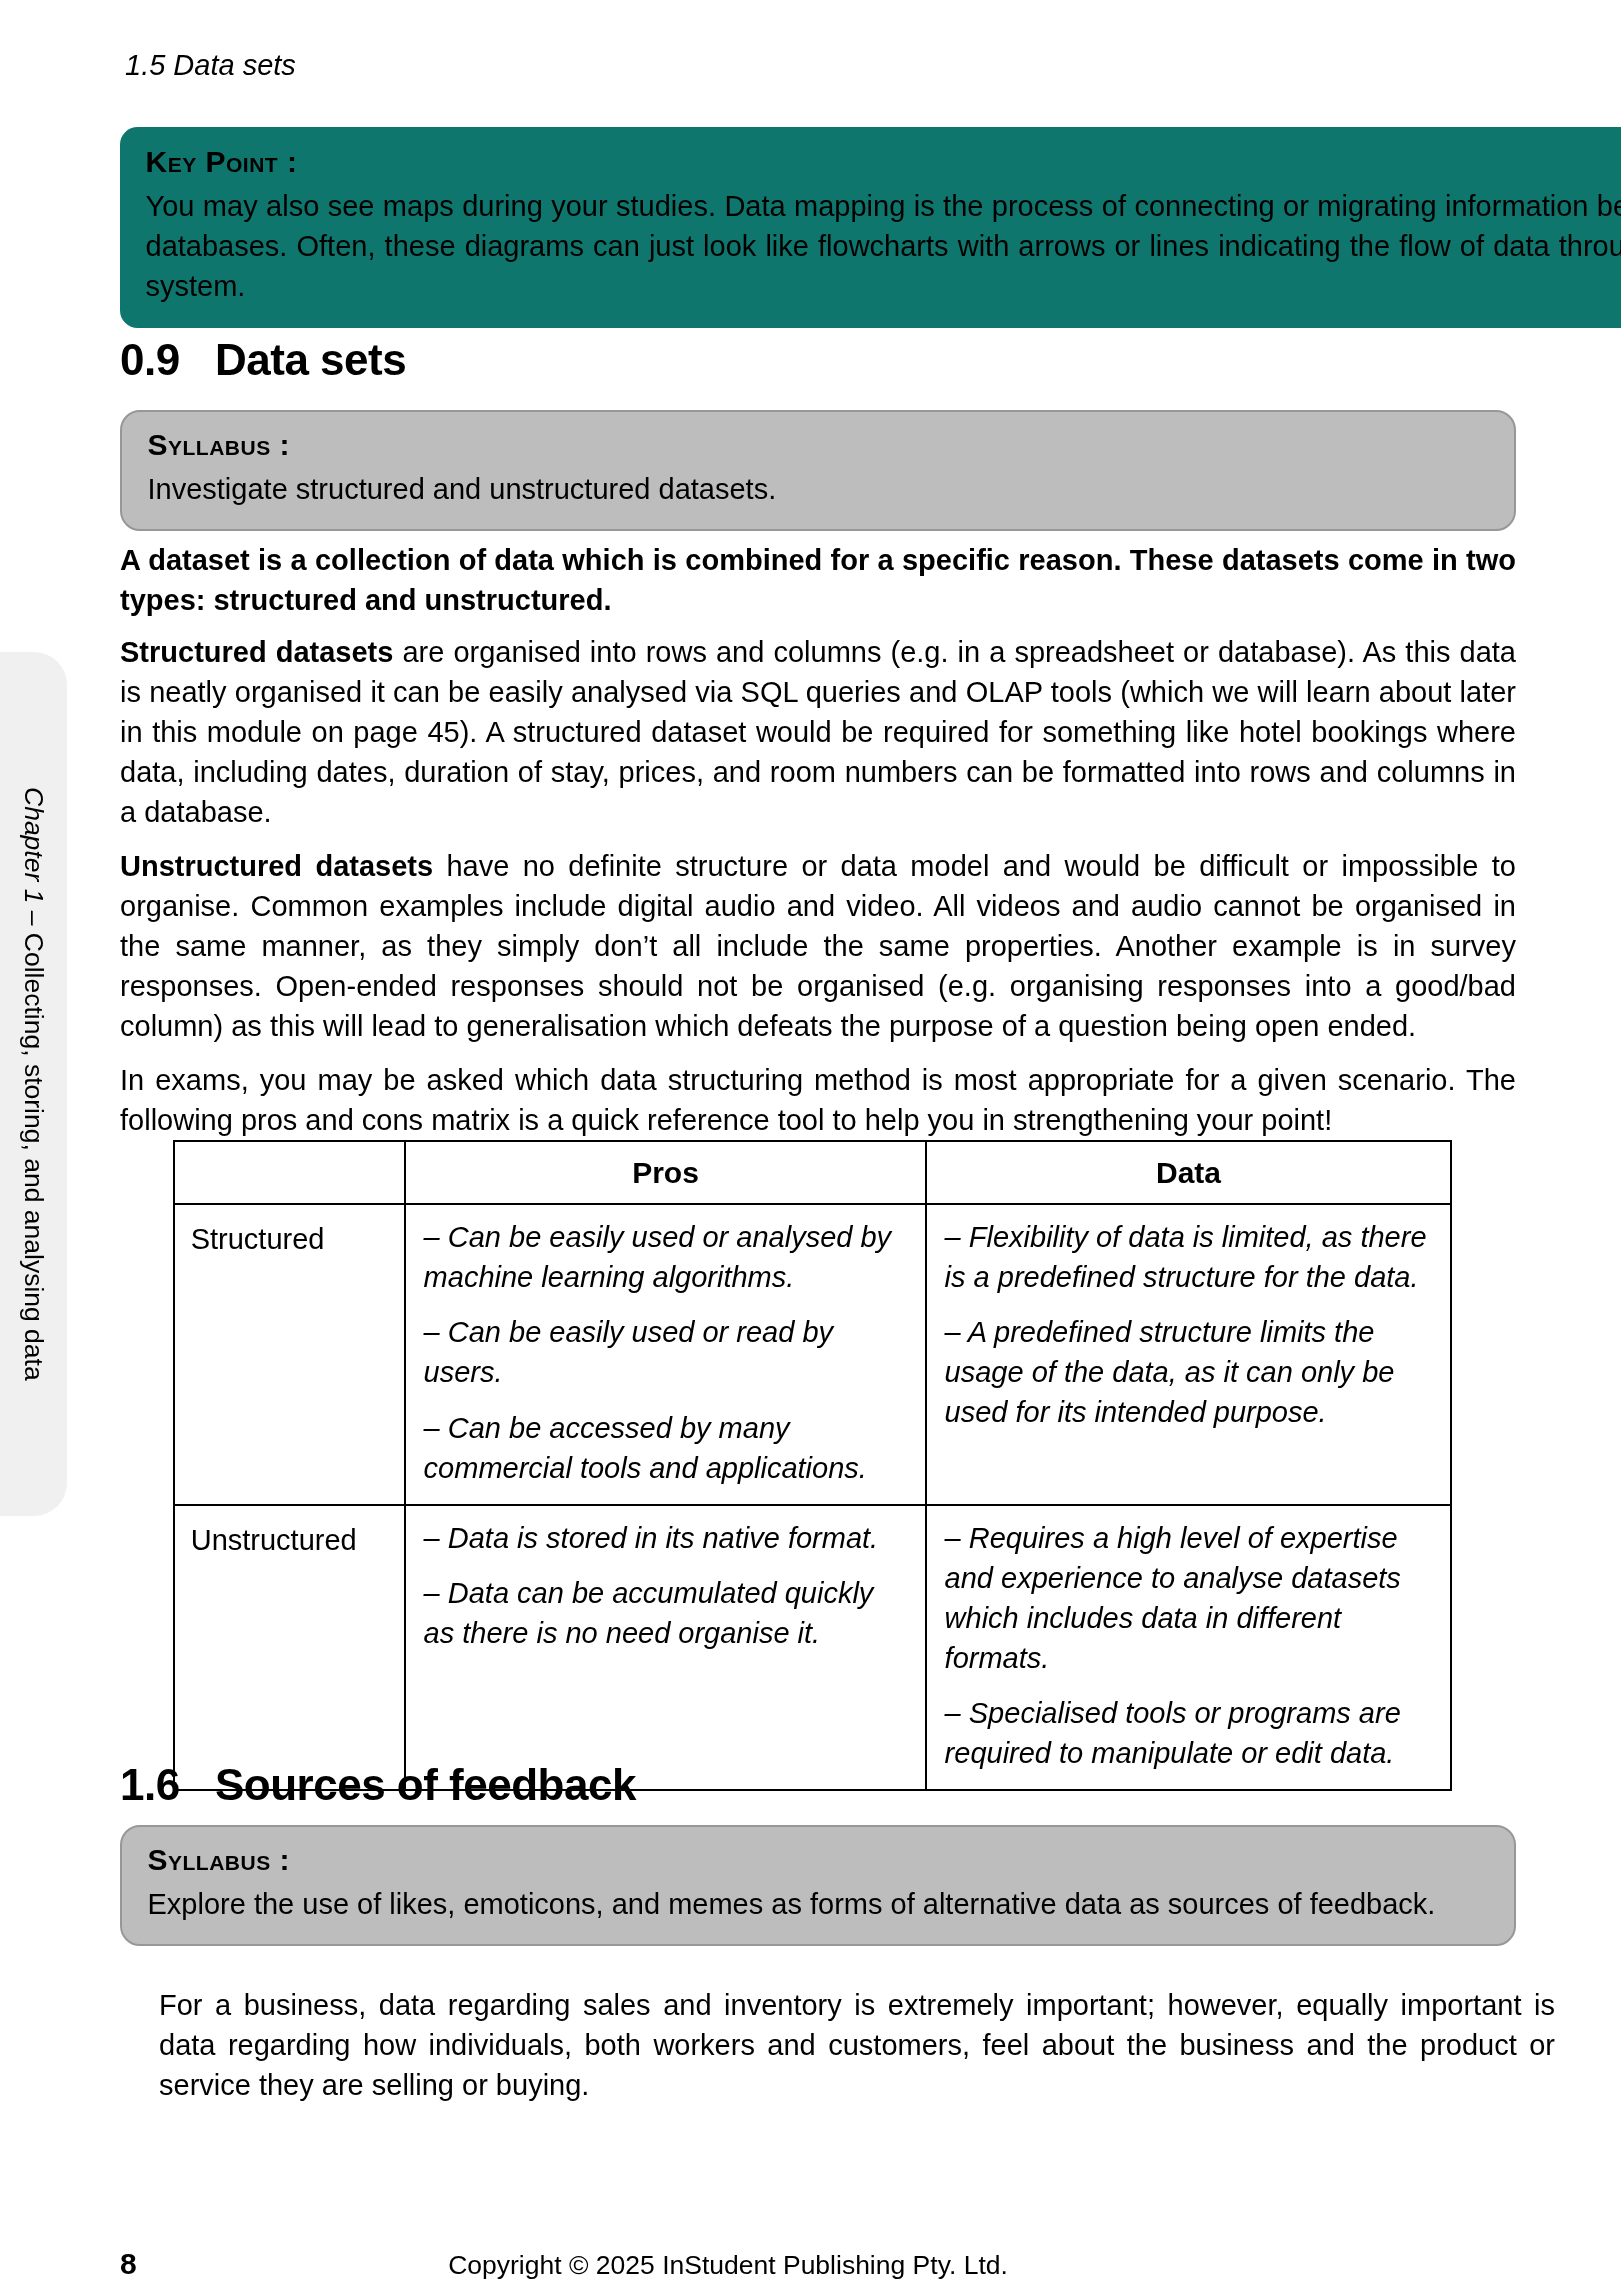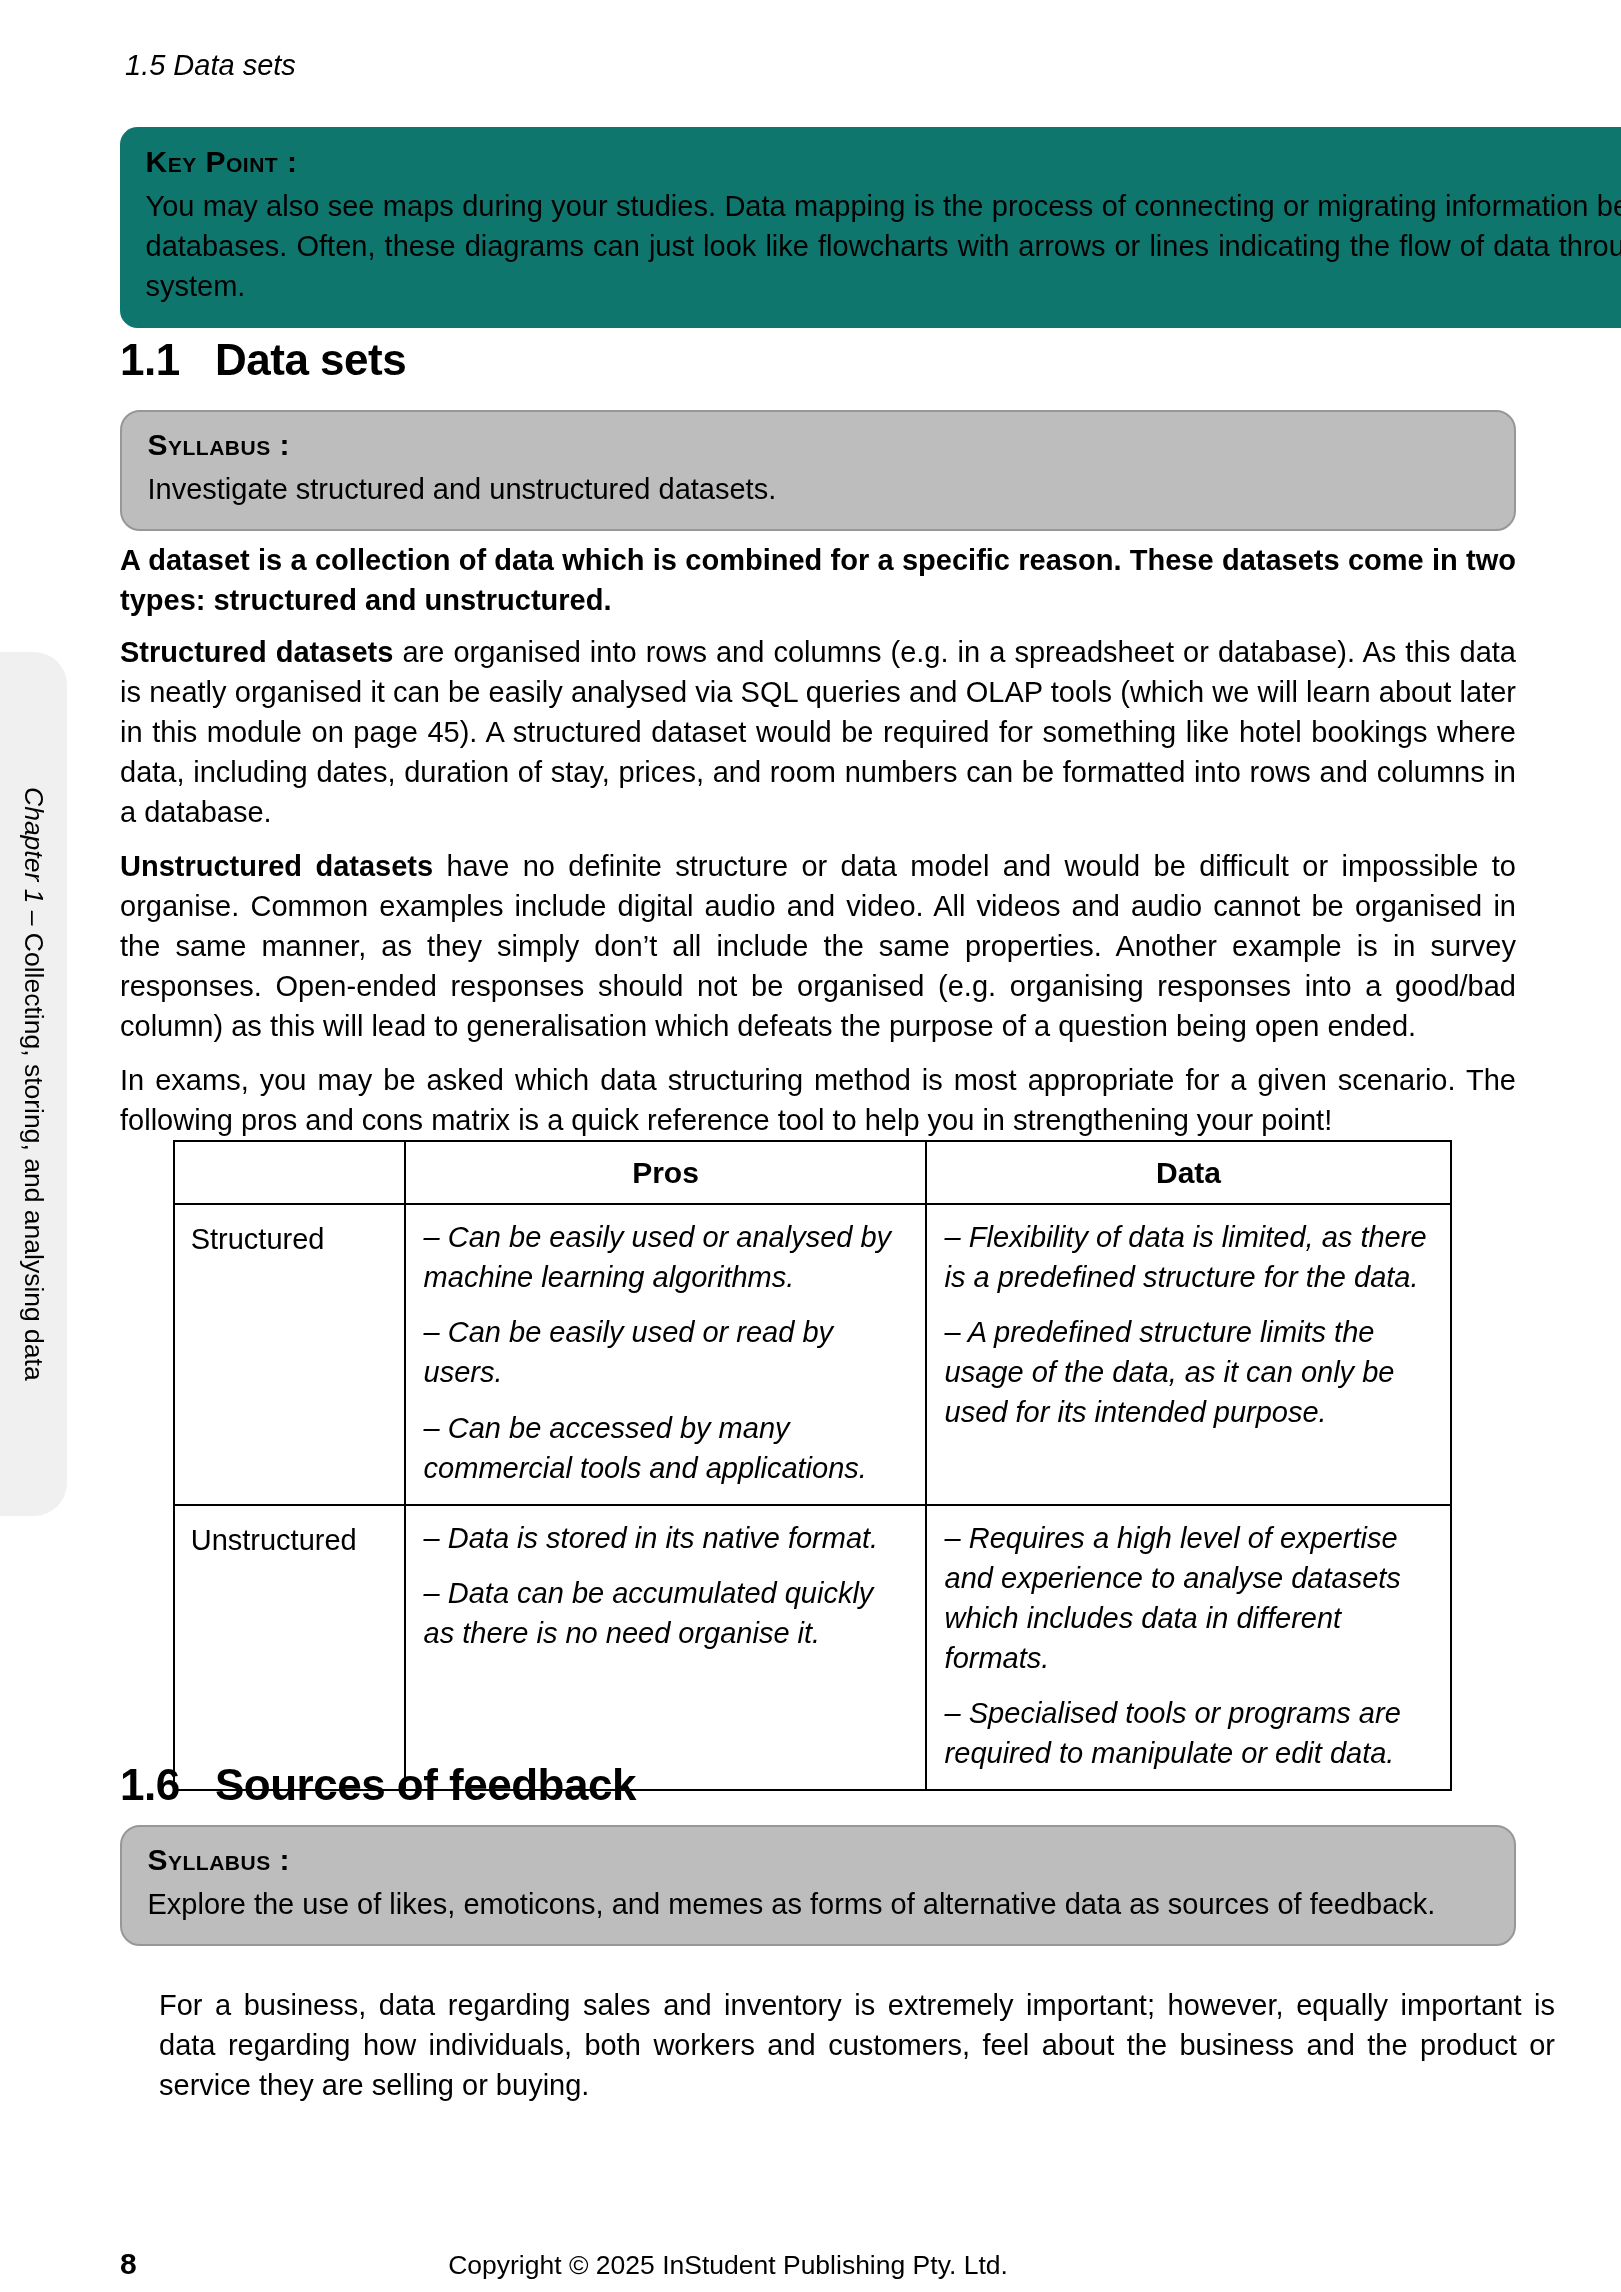--- a/index.html
+++ b/index.html
@@ -104,21 +104,21 @@
 <div id="page">
 
   <div class="runhead">1.5 Data sets</div>
 
   <div class="keypoint">
     <div class="box-label">Key Point :</div>
     <p class="boxtext">You may also see maps during your studies. Data mapping is the process of connecting or migrating information between databases. Often, these diagrams can just look like flowcharts with arrows or lines indicating the flow of data through the system.</p>
   </div>
 
   <div class="sec-heading" id="sec15">
-    <span class="sec-num">1.1</span><span>Data sets</span>
+    <span class="sec-num">0.9</span><span>Data sets</span>
   </div>
 
   <div class="syllabus" id="syl15">
     <div class="box-label">Syllabus :</div>
     <p class="boxtext">Investigate structured and unstructured datasets.</p>
   </div>
 
   <p class="bodypara" id="p1">A dataset is a collection of data which is combined for a specific reason. These datasets come in two types: structured and unstructured.</p>
 
   <p class="bodypara" id="p2"><span class="bold">Structured datasets</span><span> are organised into rows and columns (e.g. in a spreadsheet or database). As this data is neatly organised it can be easily analysed via SQL queries and OLAP tools (which we will learn about later in this module on page 45). A structured dataset would be required for something like hotel bookings where data, including dates, duration of stay, prices, and room numbers can be formatted into rows and columns in a database.</span></p>

